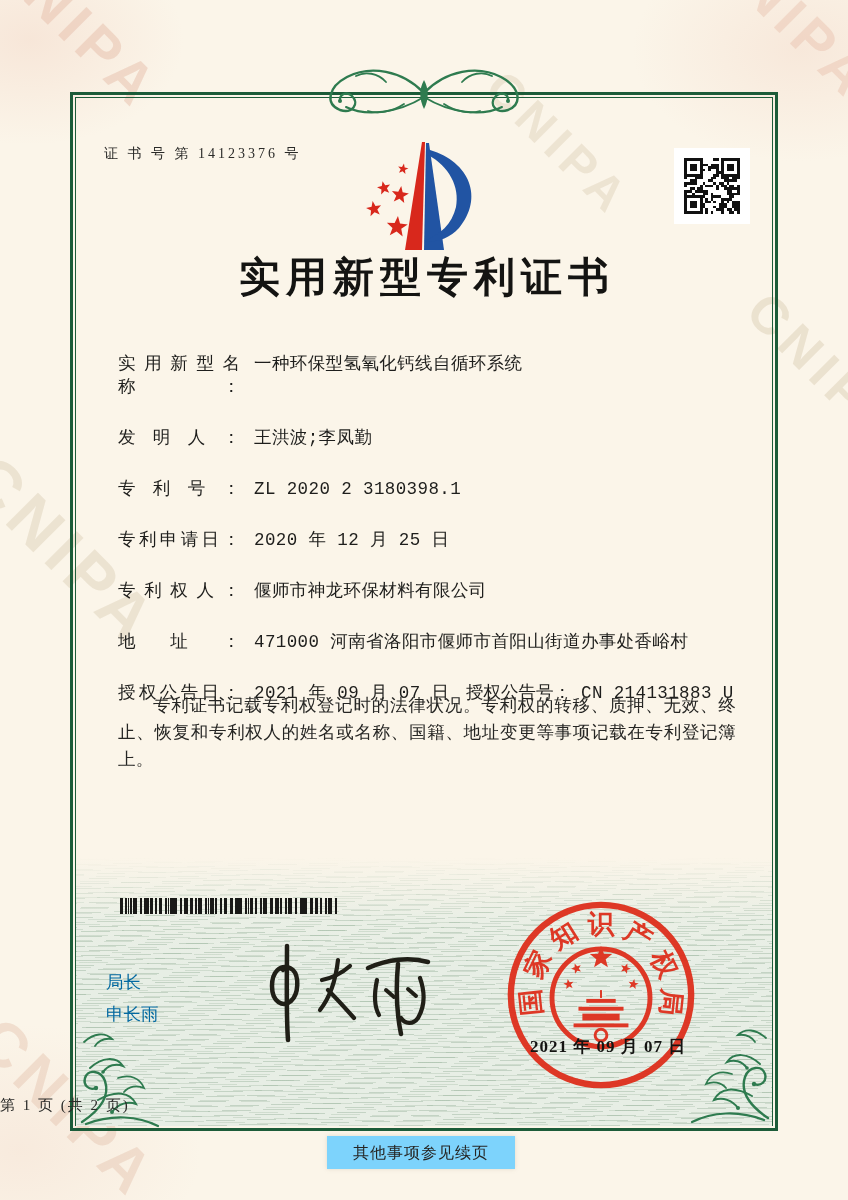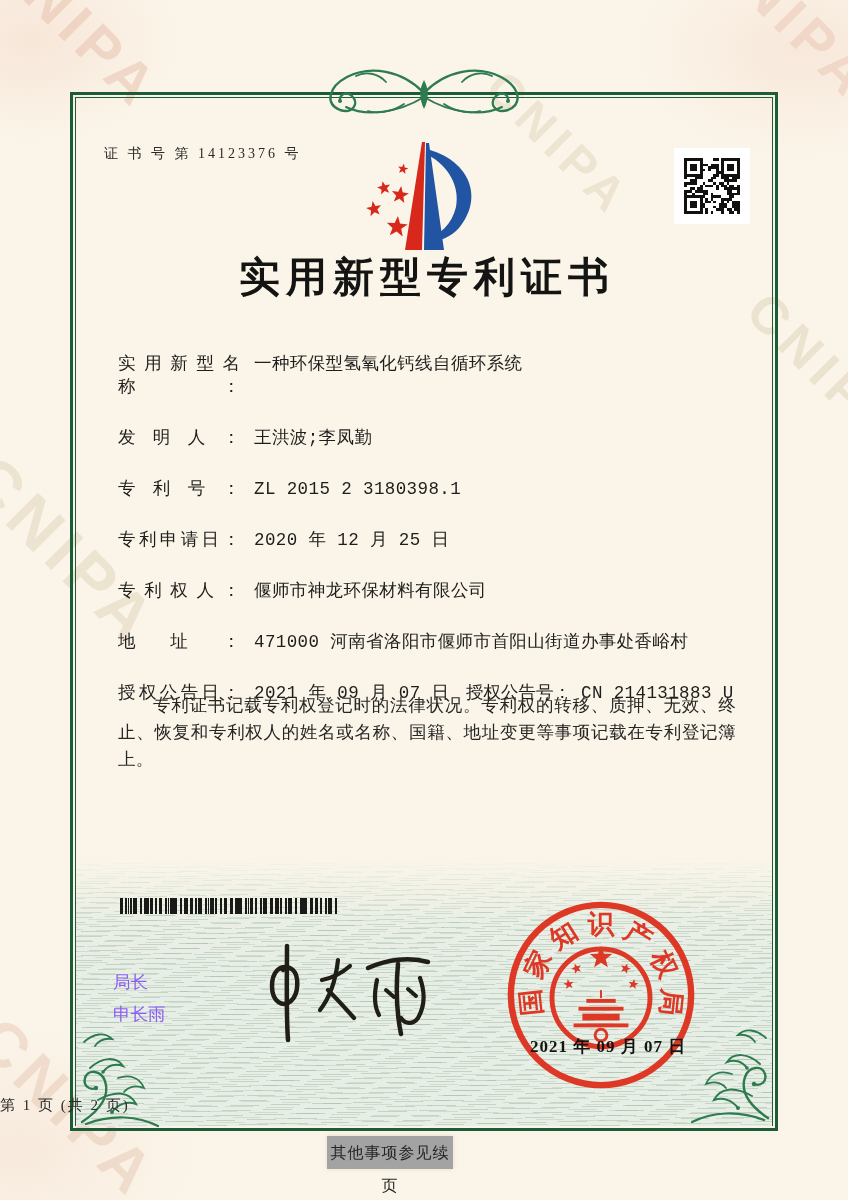--- a/index.html
+++ b/index.html
@@ -106,39 +106,39 @@
   .paragraphs p{text-indent:2em;margin:0;}
 
   .barcode{
     position:absolute;left:120px;top:898px;width:218px;height:16px;z-index:4;
     background:
       repeating-linear-gradient(90deg,#191917 0 2px,transparent 2px 5px),
       repeating-linear-gradient(90deg,#191917 0 1px,transparent 1px 8px),
       repeating-linear-gradient(90deg,#191917 0 3px,transparent 3px 13px);
   }
 
-  .signer{position:absolute;left:113px;top:970px;z-index:4;font-size:17.5px;color:#8b5cf6;}
+  .signer{position:absolute;left:106px;top:970px;z-index:4;font-size:17.5px;color:#0369a1;}
   .signer .signer-name{margin-top:8px;text-align:right;}
   .signature{position:absolute;left:250px;top:934px;width:200px;height:114px;z-index:5;}
   .sig-stroke{stroke:#201f17;fill:none;stroke-linecap:round;stroke-linejoin:round;}
 
   .seal{position:absolute;left:503px;top:897px;width:196px;height:196px;z-index:5;opacity:.95;}
   .seal-char{font-size:27px;font-weight:700;font-family:"Liberation Serif","DejaVu Serif",serif;}
   .seal-date{
     position:absolute;left:530px;top:1035px;z-index:6;
     font-size:17px;font-weight:600;letter-spacing:1px;color:#141412;
   }
 
   .page-num{
     position:absolute;left:0;top:1096px;width:812px;text-align:left;z-index:4;
     font-size:15px;color:#2a2a28;letter-spacing:2px;
   }
   .continuation{
-    position:absolute;left:327px;top:1136px;width:126px;height:33px;z-index:4;
-    background:#a3a3a3;text-align:center;line-height:33px;
+    position:absolute;left:327px;top:1136px;width:188px;height:33px;z-index:4;
+    background:#7dd3fc;text-align:center;line-height:33px;
     font-size:16px;color:#262624;letter-spacing:1px;
     box-shadow:0 0 4px rgba(180,170,150,.35);
   }
 </style>
 </head>
 <body>
 
 <div class="wm wm-tl">CNIPA</div>
 <div class="wm wm-tr">CNIPA</div>
 <div class="wm wm-logo">CNIPA</div>
@@ -367,21 +367,21 @@
   <div class="field-row">
     <span class="field-label">实用新型名称：</span>
     <span class="field-value">一种环保型氢氧化钙线自循环系统</span>
   </div>
   <div class="field-row">
     <span class="field-label">发明人：</span>
     <span class="field-value">王洪波;李凤勤</span>
   </div>
   <div class="field-row">
     <span class="field-label">专利号：</span>
-    <span class="field-value">ZL 2015 2 3180398.1</span>
+    <span class="field-value">ZL 2020 2 3180398.1</span>
   </div>
   <div class="field-row">
     <span class="field-label">专利申请日：</span>
     <span class="field-value">2020 年 12 月 25 日</span>
   </div>
   <div class="field-row">
     <span class="field-label">专利权人：</span>
     <span class="field-value">偃师市神龙环保材料有限公司</span>
   </div>
   <div class="field-row">

